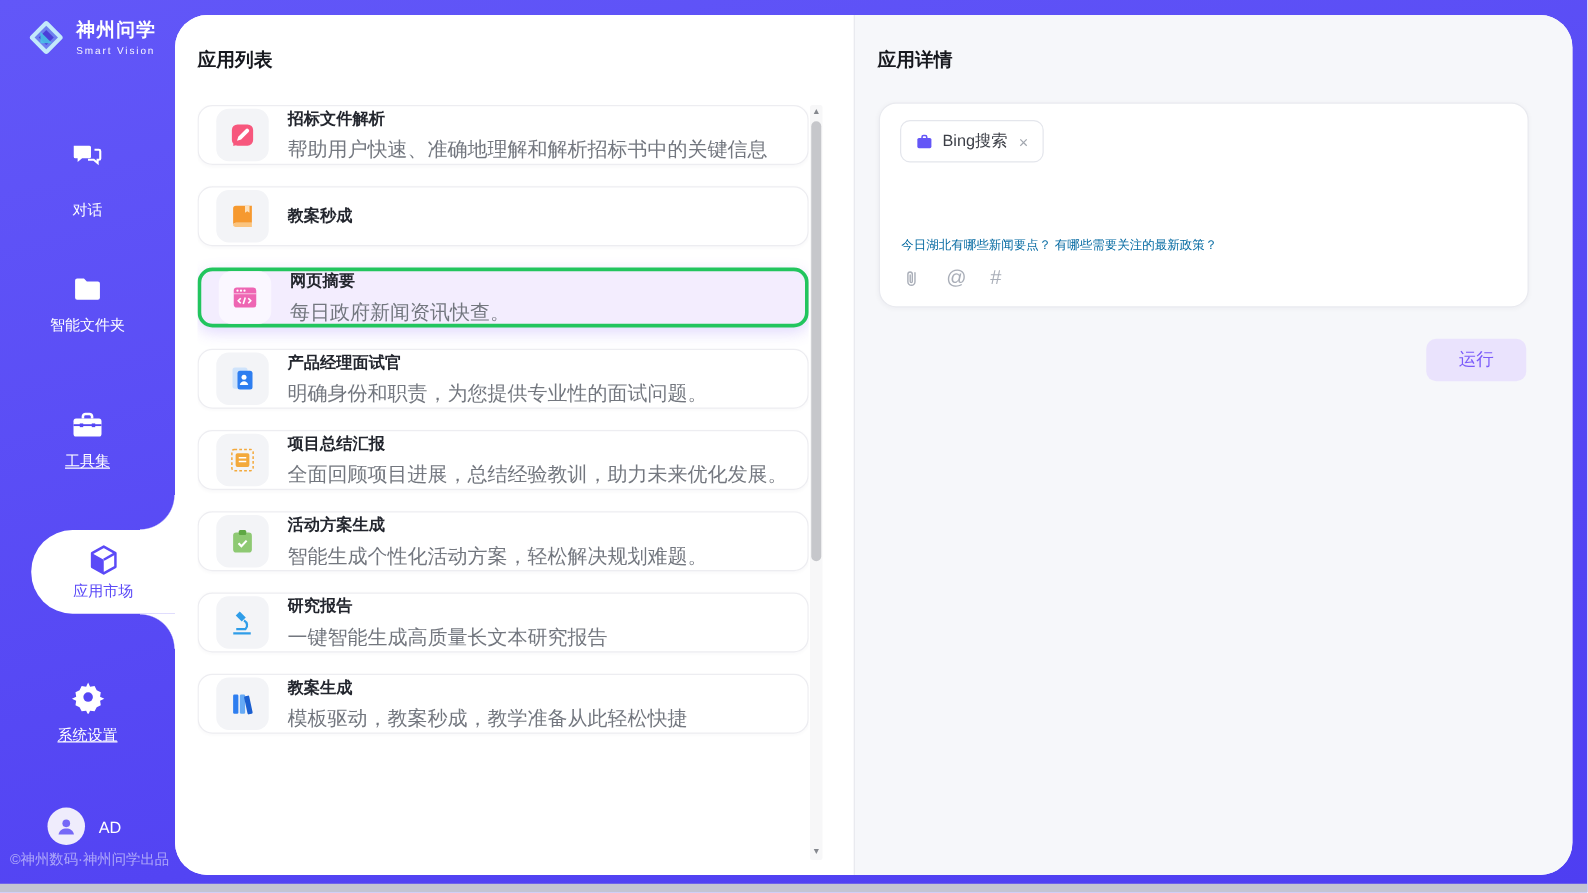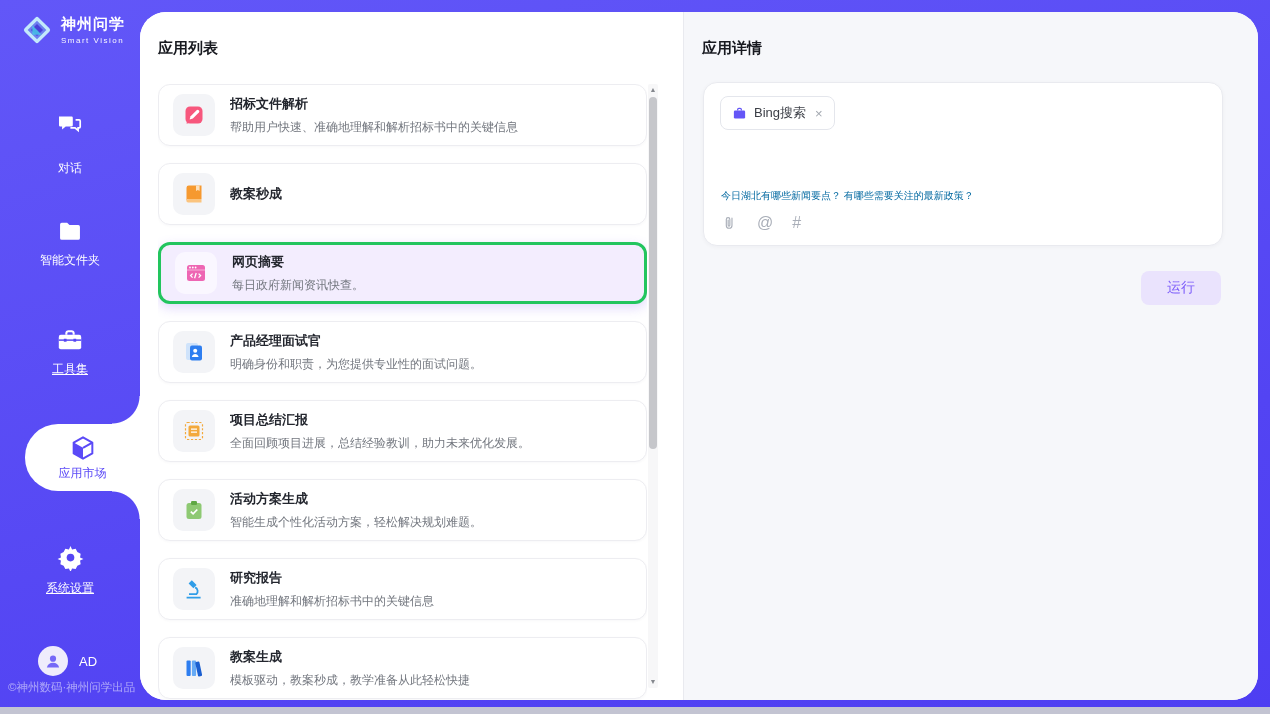--- a/index.html
+++ b/index.html
@@ -34,30 +34,30 @@
   .side-footer { position:absolute; left:8px; top:680px; font-size:11.5px; color:rgba(255,255,255,.52);
                  white-space:nowrap; }
 
   
   .main { position:absolute; left:140px; top:12px; width:1118px; height:688px; background:#fff;
           border-radius:26px; display:flex; overflow:hidden; }
   .pane-title { position:absolute; left:18px; top:27px; font-size:15px; font-weight:bold; color:#17191f; }
 
   .left-pane { position:relative; width:543px; background:#fff; flex:none; }
   .app-list { position:absolute; left:18px; top:72px; width:489px; bottom:0; overflow:hidden; }
-  .card { height:62px; margin-bottom:17px; border:1px solid #ededf1; border-radius:12px; background:#fff;
+  .card { height:48px; margin-bottom:17px; border:1px solid #ededf1; border-radius:12px; background:#fff;
           display:flex; align-items:center; padding:0 14px; cursor:pointer;
           box-shadow:0 1px 3px rgba(25,25,60,.03); }
   .card.selected { background:#f3edfe; border:3px solid #22c55e; box-shadow:0 4px 12px rgba(120,80,245,.22); }
   .icon-sq { width:42px; height:42px; border-radius:10px; background:#f3f4f7; flex:none;
              display:flex; align-items:center; justify-content:center; }
   .card.selected .icon-sq { background:#faf7ff; }
   .card-txt { margin-left:15px; overflow:hidden; }
   .card-name { font-size:13px; font-weight:bold; color:#23262e; }
-  .card-desc { font-size:12px; color:#73777f; margin-top:6px; white-space:nowrap; }
+  .card-desc { font-size:16px; color:#73777f; margin-top:6px; white-space:nowrap; }
 
   .scrollbar { position:absolute; right:25px; top:72px; bottom:12px; width:10px; background:#f7f7f8;
                border-radius:2px; }
   .sb-arrow { position:absolute; left:0; width:10px; height:12px; color:#85888e; font-size:7px;
               line-height:12px; text-align:center; cursor:pointer; }
   .sb-up { top:0; } .sb-down { bottom:0; }
   .sb-thumb { position:absolute; left:1px; top:13px; width:8px; height:352px; background:#c6c7cb;
               border-radius:4px; cursor:pointer; }
 
   .right-pane { position:relative; flex:1; background:#f6f7fa; border-left:1px solid #e9eaef; }
@@ -263,21 +263,21 @@
         <div class="card">
           <span class="icon-sq">
             <svg width="24" height="24" viewBox="0 0 24 24">
               <path d="M9.8 3.2l4.8 4.8-3.2 3.2-4.8-4.8z" fill="#2f9de8"></path>
               <path d="M13.2 10.4c2.7 1.5 3.3 4.7 1.2 6.8H7" stroke="#2f9de8" stroke-width="1.8" fill="none"></path>
               <path d="M4.6 20.6h14" stroke="#2f9de8" stroke-width="1.8"></path>
             </svg>
           </span>
           <span class="card-txt">
             <div class="card-name">研究报告</div>
-            <div class="card-desc">准确地理解和解析招标书中的关键信息</div>
+            <div class="card-desc">一键智能生成高质量长文本研究报告</div>
           </span>
         </div>
 
         <div class="card">
           <span class="icon-sq">
             <svg width="24" height="24" viewBox="0 0 24 24">
               <rect x="4.5" y="4.5" width="4.2" height="15.5" rx="1" fill="#2e7ef0"></rect>
               <rect x="9.9" y="4.5" width="4.2" height="15.5" rx="1" fill="#66aaf5"></rect>
               <rect x="14.6" y="5.6" width="4.2" height="14.8" rx="1" transform="rotate(-12 16.7 13)" fill="#1b5fd0"></rect>
             </svg>

